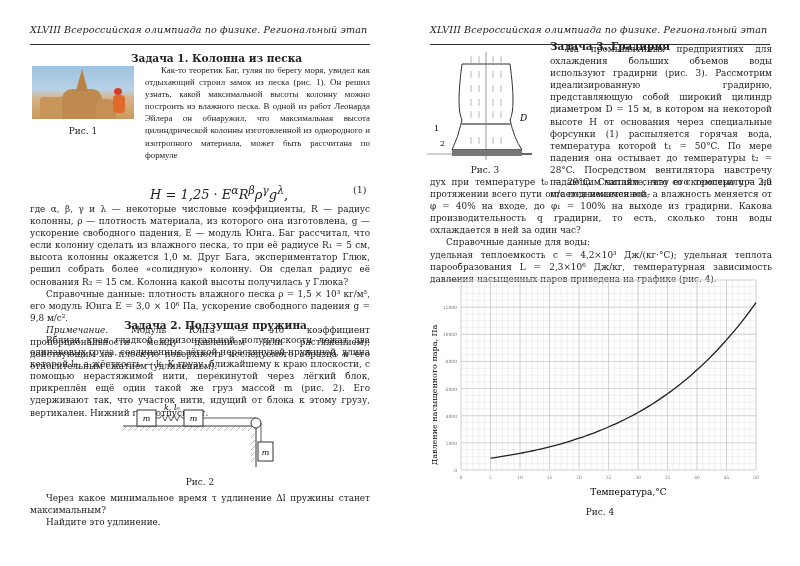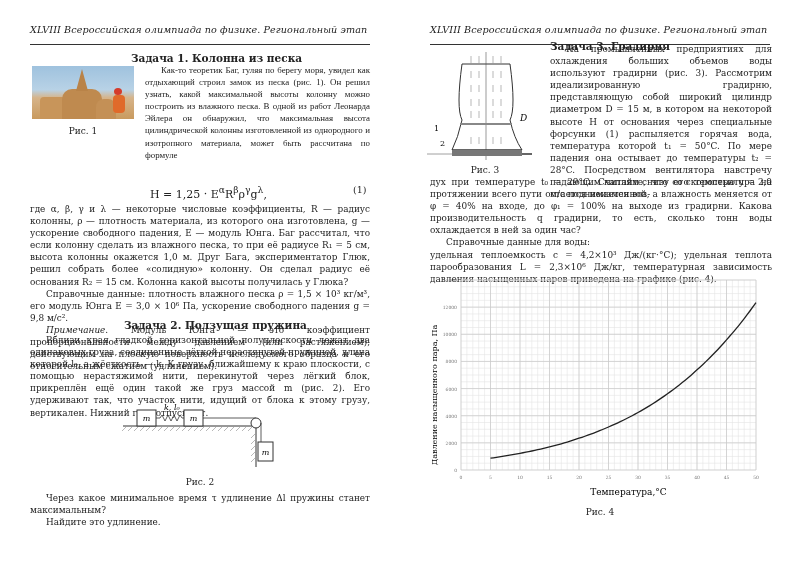--- a/index.html
+++ b/index.html
@@ -9,21 +9,21 @@
   .page.left { left:0; }
   .page.right { left:400px; }
   .running-head { position:absolute; top:24px; left:30px; width:340px;
     font-style:italic; font-size:9.6px; letter-spacing:0.1px; border-bottom:1px solid #333; padding-bottom:9px; white-space:nowrap; }
   .grade-title { position:absolute; top:38px; left:0; width:400px; text-align:center; font-weight:bold; font-size:13px; }
   .task-title { position:absolute; font-weight:bold; font-size:10.5px; white-space:nowrap; }
   .para { position:absolute; font-size:8.9px; line-height:12.1px; text-align:justify; }
   .para p { margin:0; text-indent:16px; }
   .para p.noind { text-indent:0; }
   .caption { position:absolute; font-size:9px; text-align:center; }
-  .formula { position:absolute; font-size:11px; }
+  .formula { position:absolute; font-size:13px; font-style:italic; }
   .formula-num { position:absolute; font-size:9.5px; }
   i { font-style:italic; }
   .photo { position:absolute; left:32px; top:66px; width:102px; height:53px;
     background:linear-gradient(180deg,#9fc2de 0%,#b8d2e6 45%,#d6b48a 60%,#c99a5e 100%); overflow:hidden; }
   .sand1 { position:absolute; left:8px; bottom:0; width:26px; height:22px; background:#c8955a; border-radius:4px 4px 0 0; }
   .sand2 { position:absolute; left:30px; bottom:0; width:40px; height:30px; background:#bf8a4f; border-radius:10px 10px 0 0; }
   .sand3 { position:absolute; left:44px; bottom:28px; width:0; height:0; border-left:6px solid transparent; border-right:6px solid transparent; border-bottom:22px solid #b98348; }
   .sand4 { position:absolute; left:64px; bottom:0; width:20px; height:20px; background:#c49056; border-radius:8px 8px 0 0; }
   .person { position:absolute; left:81px; bottom:6px; width:12px; height:18px; background:#e06a2a; border-radius:4px; }
   .person-head { position:absolute; left:82px; bottom:24px; width:8px; height:7px; background:#d53b2b; border-radius:50%; }

